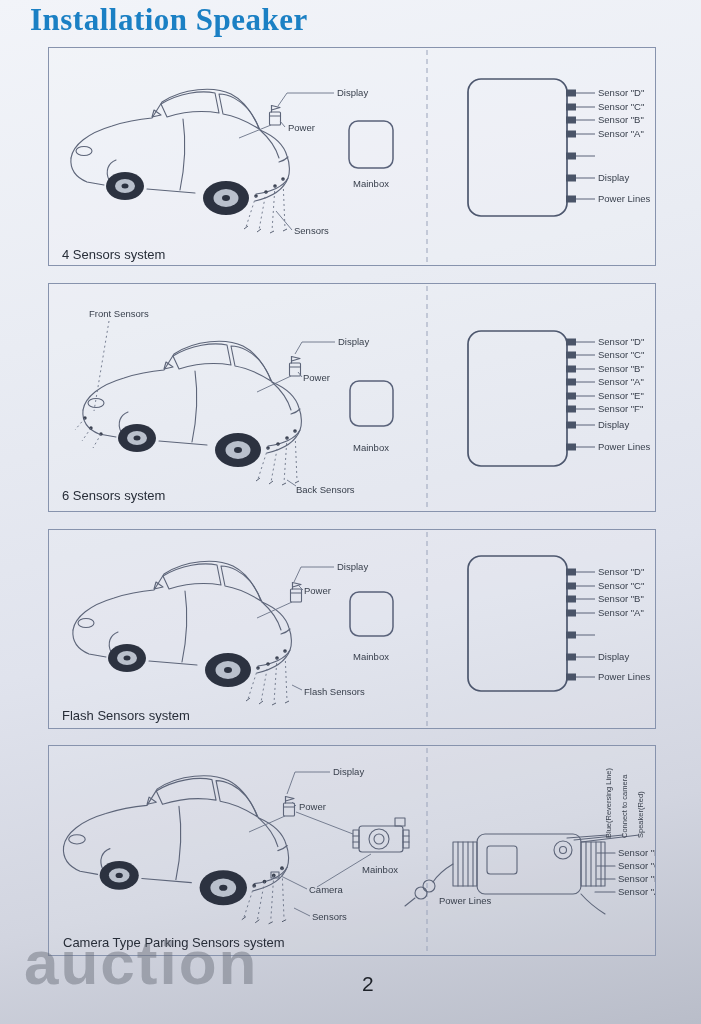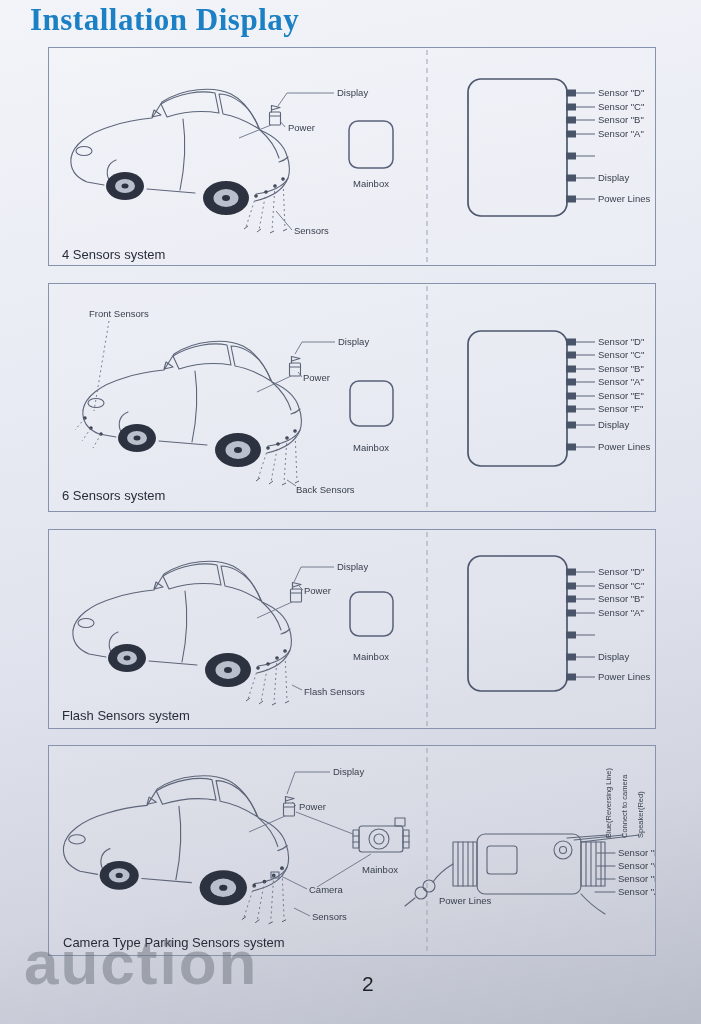--- a/index.html
+++ b/index.html
@@ -91,21 +91,21 @@
       <g class="art">
         <rect x="2.5" y="9" width="11" height="13" rx="1"></rect>
         <line x1="4.5" y1="9" x2="4.5" y2="2.5"></line>
         <path d="M4.5,2.5 L13,4.5 L4.5,7 Z"></path>
         <line x1="2.5" y1="13" x2="13.5" y2="13"></line>
       </g>
     </symbol>
   </defs>
 </svg>
 
-<div class="page-title">Installation Display</div>
+<div class="page-title">Installation Speaker</div>
 
 <section class="panel" style="top:47px;height:219px;">
   <svg width="606" height="217" viewBox="0 0 606 217">
     <line class="divider" x1="378" y1="2" x2="378" y2="215"></line>
     <use href="#car-sym" x="10" y="26" width="250" height="165"></use>
     <use href="#disp-icon" x="218" y="55" width="16" height="24"></use>
     <g>
       <polyline class="leader" points="285,45 238,45 229,58"></polyline>
       <line class="leader" x1="236" y1="79" x2="231" y2="73"></line>
       <line class="leader" x1="222" y1="77" x2="190" y2="90"></line>

